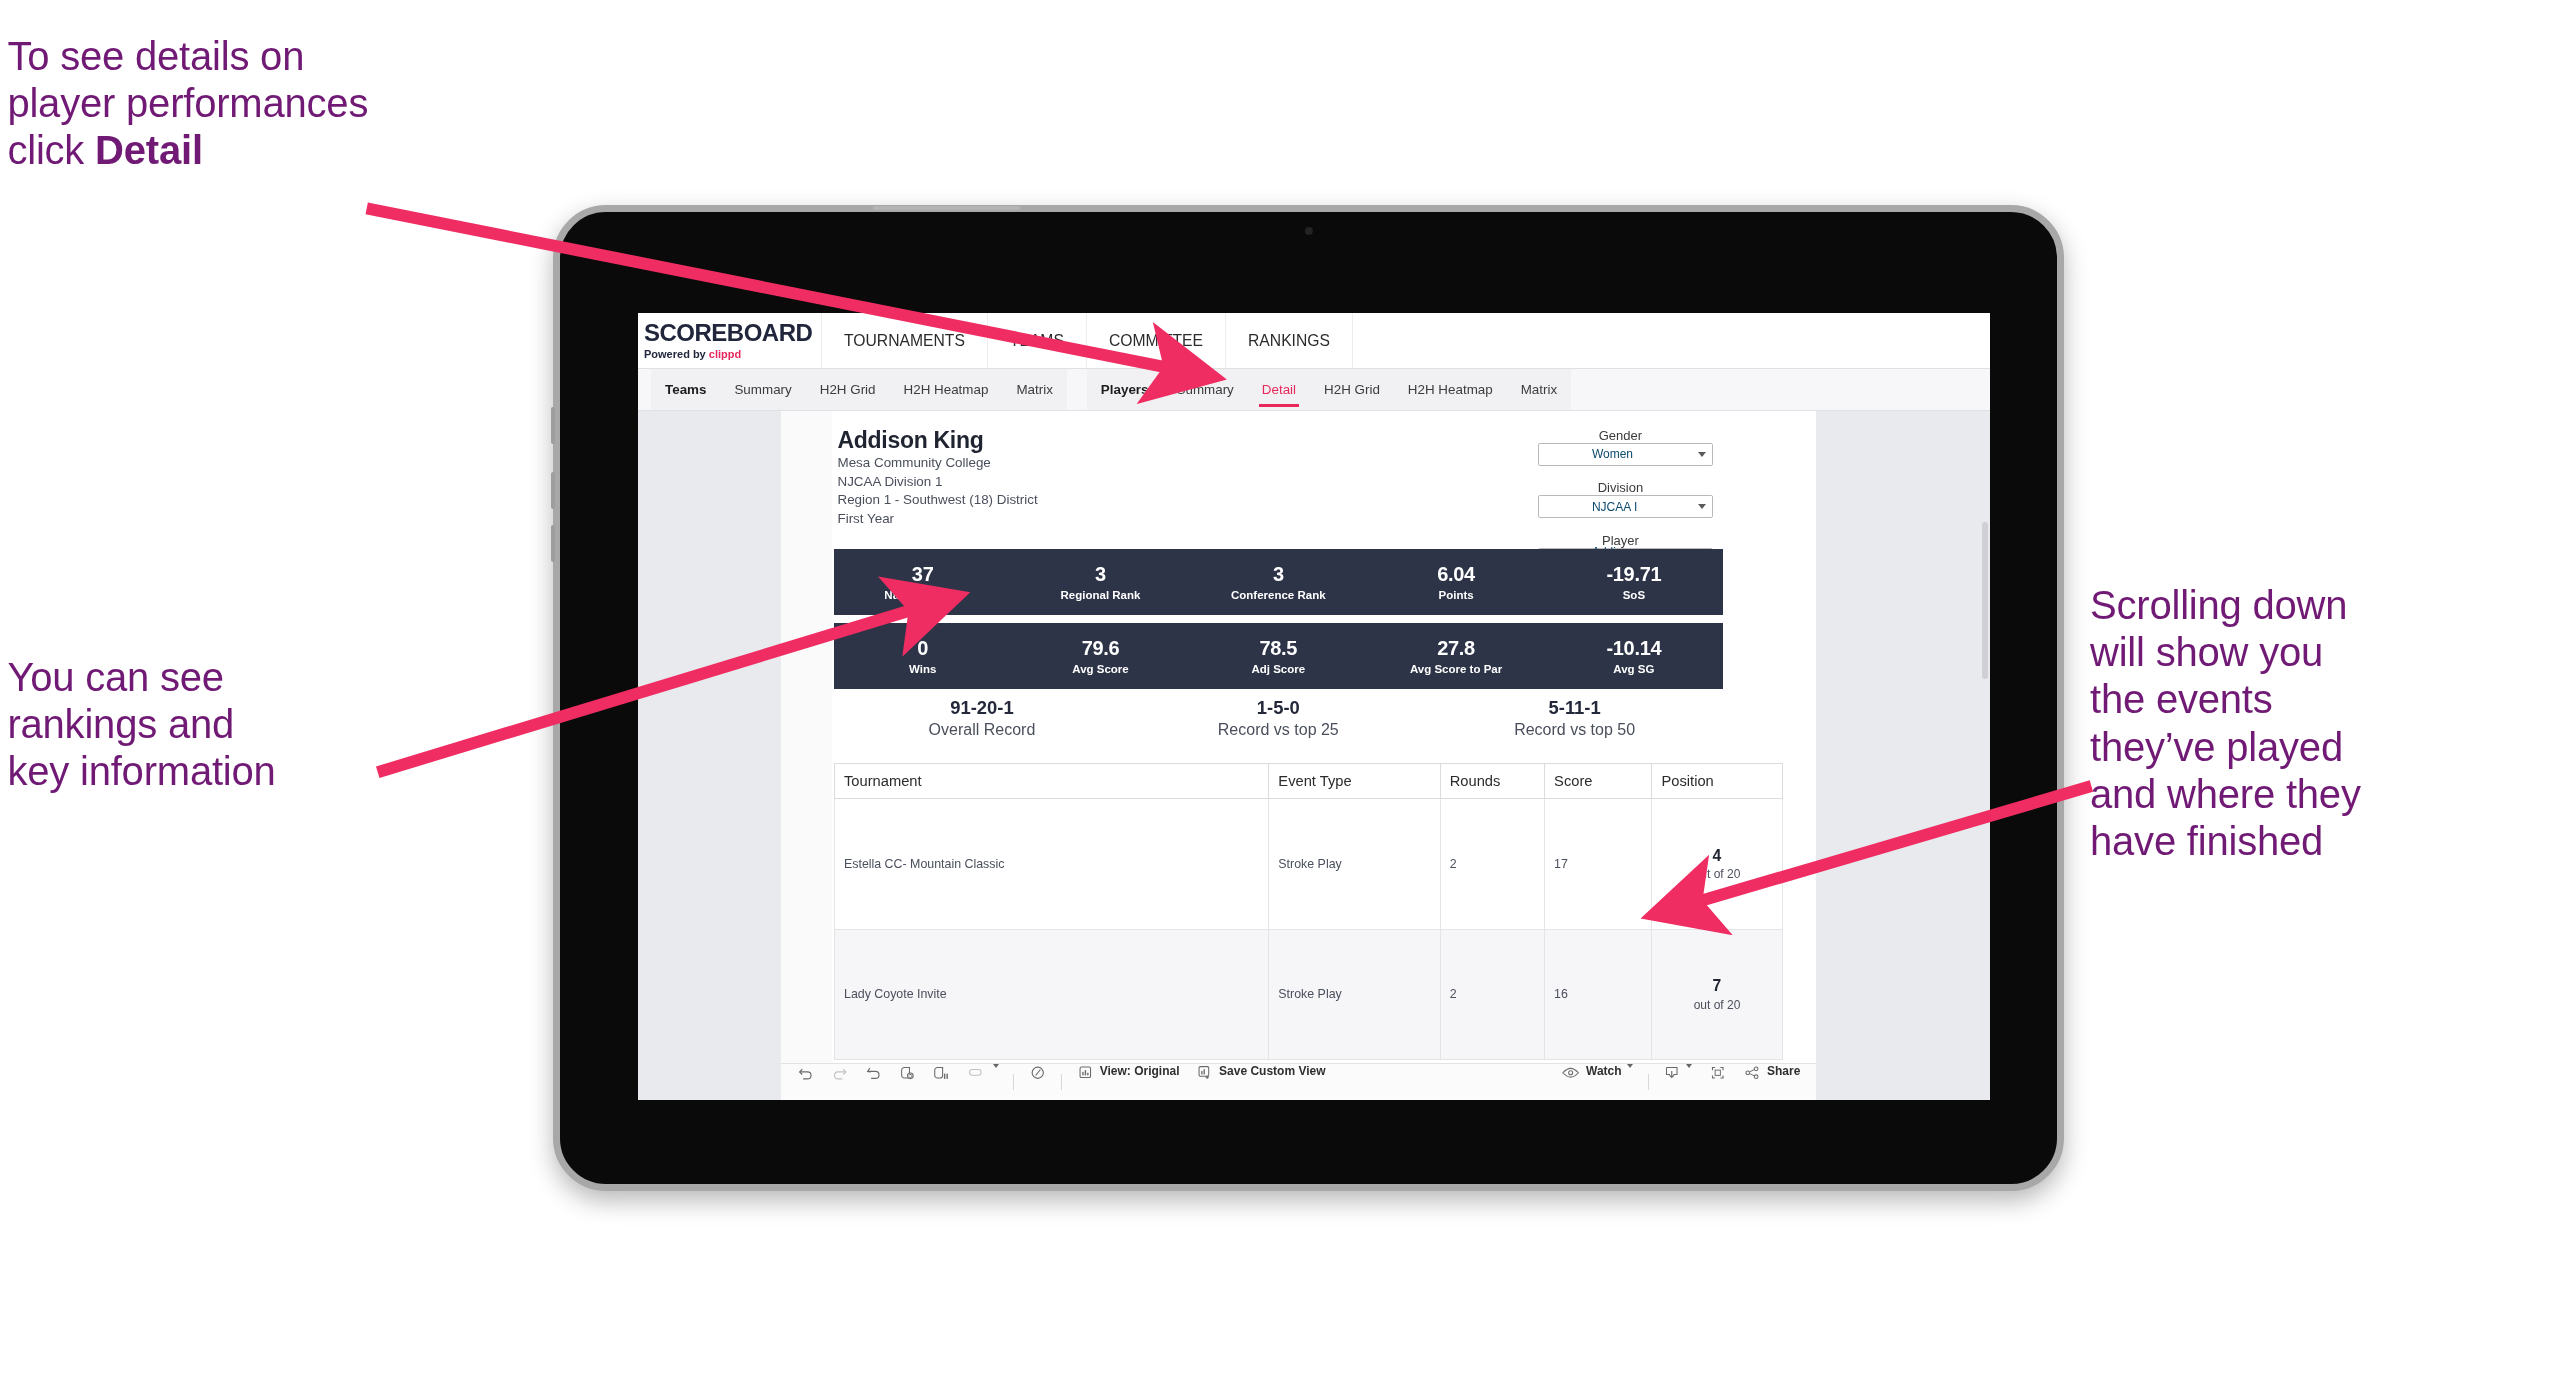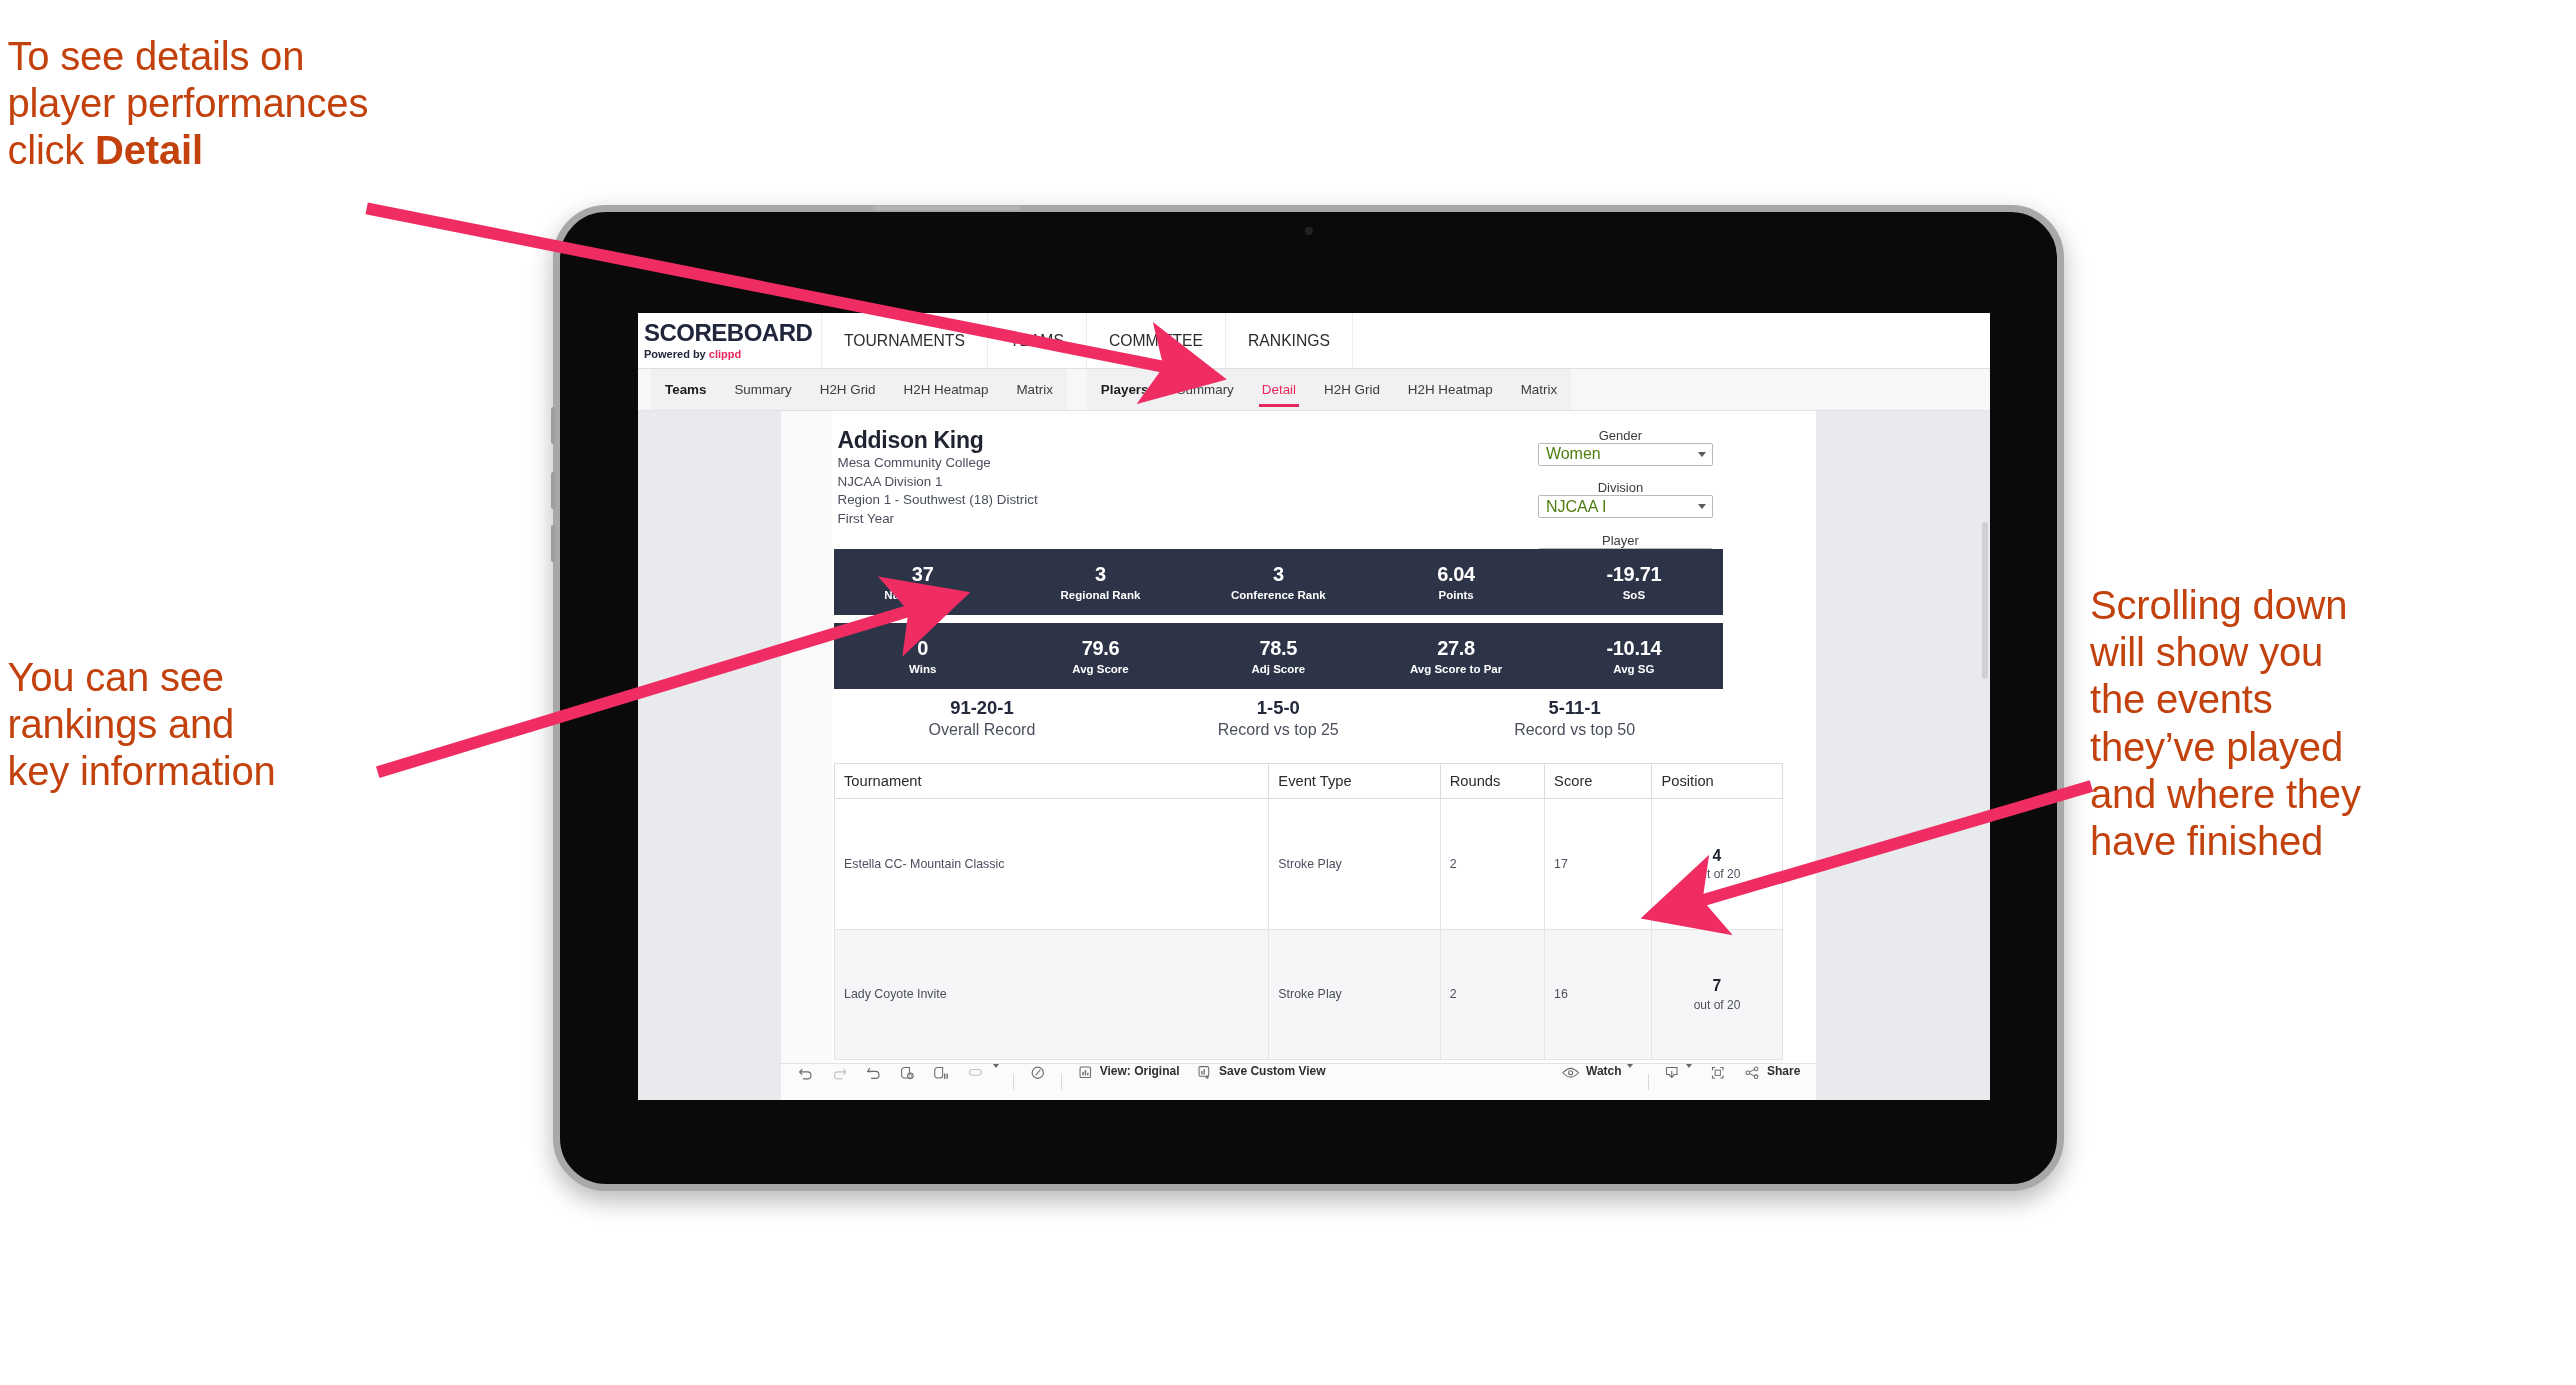--- a/index.html
+++ b/index.html
@@ -3,21 +3,21 @@
 <meta charset="utf-8">
 <style>
   html,body{margin:0;padding:0;}
   body{
     width:2576px;height:1386px;background:#ffffff;
     font-family:"Liberation Sans",sans-serif;
     position:relative;overflow:hidden;
   }
 
   
-  .callout{position:absolute;color:#c2410c;font-size:40px;line-height:1.18;letter-spacing:-0.2px;}
+  .callout{position:absolute;color:#701a75;font-size:40px;line-height:1.18;letter-spacing:-0.2px;}
   #callout-top{left:7.4px;top:33px;width:599px;}
   #callout-left{left:7.4px;top:654px;width:479px;}
   #callout-right{left:2090px;top:582px;width:433px;}
   .callout b{font-weight:700;}
 
   .arrow-svg{position:absolute;left:0;top:0;width:2576px;height:1386px;pointer-events:none;}
 
   
   #tablet{
     position:absolute;left:553px;top:205px;width:1511px;height:986px;
@@ -76,21 +76,21 @@
   #phead{position:absolute;left:0px;top:16.6px;width:590px;padding-left:5.5px;}
   #pname{font-size:23px;font-weight:700;color:#1f2430;letter-spacing:-0.3px;line-height:1.1;}
   .pmeta{font-size:13.4px;color:#4a4f5c;line-height:1.34;margin-top:0.9px;}
 
   
   #filters{position:absolute;right:53px;top:16.6px;width:276px;}
   .frow{display:flex;align-items:center;justify-content:flex-end;margin-bottom:14.7px;flex-direction:column;}
   .flabel{font-size:13px;color:#3b3b3b;margin-right:9.2px;}
   .fbox{width:175px;height:23px;border:0.9px solid #b9b9b9;background:#fff;border-radius:1.8px;
         display:flex;align-items:center;justify-content:space-between;padding:0 5.5px 0 7.4px;box-sizing:border-box;}
-  .fbox span{font-size:16px;color:#4d7c0f;}
+  .fbox span{font-size:12px;color:#0c4a6e;margin-left:46px;}
   .caret{width:0;height:0;border-left:4.6px solid transparent;border-right:4.6px solid transparent;
          border-top:5.5px solid #5a5a5a;}
 
   
   .band{position:absolute;left:1.8px;width:889px;height:66px;background:#2e3448;
         display:flex;align-items:center;}
   #band1{top:138px;}
   #band2{top:212px;}
   .stat{flex:1;text-align:center;color:#ffffff;}
   .stat .v{font-size:20px;font-weight:700;line-height:1.1;letter-spacing:-0.3px;}

